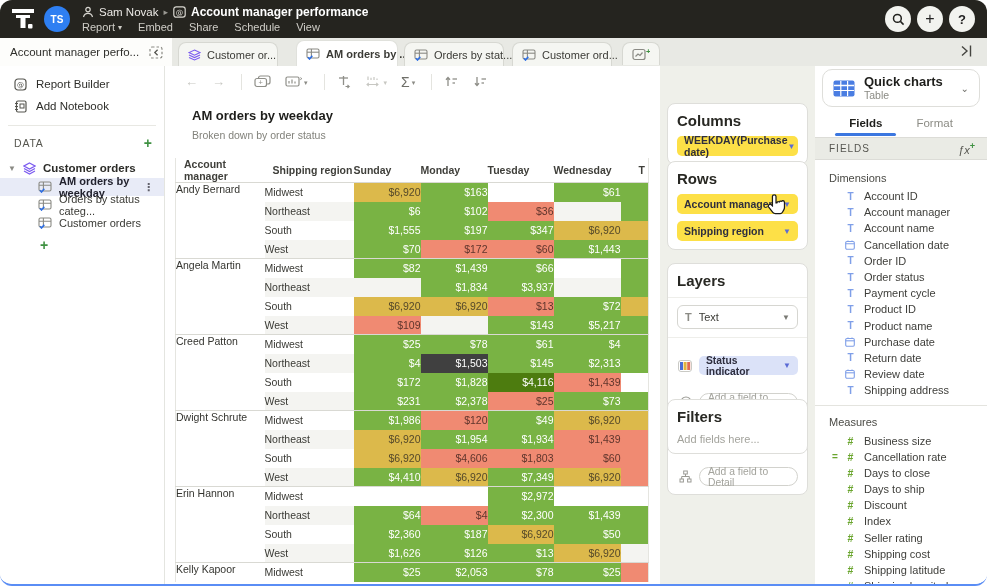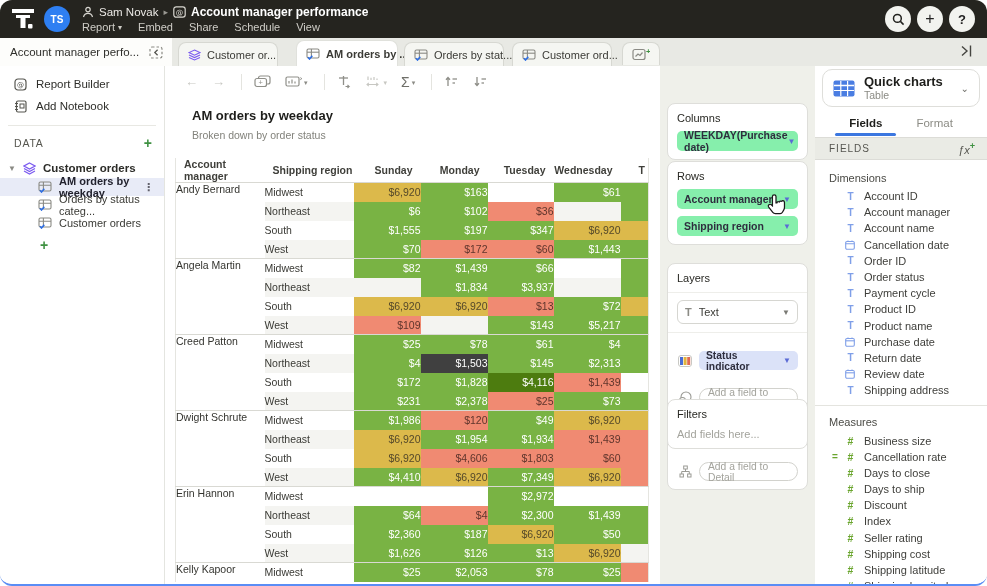--- a/index.html
+++ b/index.html
@@ -64,38 +64,38 @@
   .mini-caret{font-size:7px;color:#8b8b85;position:relative;top:1px;}
   #viz-title{position:absolute;left:27px;top:42px;font-size:13px;font-weight:bold;color:#1e1e1b;}
   #viz-subtitle{position:absolute;left:27px;top:63px;font-size:10.5px;color:#82827b;}
   #colgroup-label{position:absolute;left:188px;top:76px;width:296px;text-align:center;font-size:10.5px;font-weight:600;color:#45453f;}
 
   
   #pivot-wrap{position:absolute;left:10px;top:92px;width:483px;height:428px;overflow:hidden;}
   table#pivot{border-collapse:collapse;table-layout:fixed;width:473px;border-left:1px solid #e5e5e0;border-right:1px solid #e5e5e0;}
   #pivot th{height:24px;font-size:10.5px;font-weight:600;color:#3f3f3a;border-bottom:1px solid #d9d9d3;padding:0;}
   #pivot th.lh{text-align:left;padding-left:8px;}
-  #pivot th.dh{text-align:right;padding-right:8px;}
+  #pivot th.dh{text-align:left;padding-right:8px;}
   #pivot th.dh-last{text-align:right;padding-right:3px;}
   #pivot td{height:19px;font-size:10.5px;padding:0;}
   td.mgr{background:#fff;vertical-align:top;padding:2px 0 0 8px;color:#34342f;font-size:11px;border-right:1px solid #ececе7;}
   td.rgn{padding-left:8px;color:#3a3a35;font-size:11px;border-right:1px solid #ececе7;}
   tr.sa td.rgn, tr.sa td.v{background:#ffffff;}
   tr.sb td.rgn, tr.sb td.v{background:#f4f4f1;}
   td.v{text-align:right;padding-right:8px;}
   tr.grp-first td{border-top:1px solid #d9d9d3;}
   #vscroll{position:absolute;left:649px;top:94px;width:5px;height:300px;background:#c8c8c3;border-radius:3px;}
 
   
   #config{position:absolute;left:660px;top:66px;width:155px;height:520px;background:#eff0ea;}
   .cfg-card{position:absolute;left:7px;width:141px;background:#fff;border:1px solid #dededa;border-radius:8px;padding:8px 9px;}
-  .cfg-title{font-size:11px;font-weight:normal;color:#282823;}
+  .cfg-title{font-size:15px;font-weight:bold;color:#282823;}
   .pill{height:20px;border-radius:5px;display:flex;align-items:center;justify-content:space-between;
         padding:0 7px;font-size:10.5px;font-weight:600;color:#2e2e3e;margin-top:7px;}
-  .pill.blue{background:#86efac;}
+  .pill.blue{background:#fde047;}
   .pill.blue .pill-caret{color:#5b6bd5;}
   .pill-caret{font-size:8px;}
   .layer-select{height:24px;border:1px solid #d6d6d1;border-radius:6px;display:flex;align-items:center;
        padding:0 7px;font-size:11px;color:#3b3b36;gap:7px;margin-top:7px;justify-content:flex-start;}
   .layer-select .sel-caret{margin-left:auto;color:#7a7a74;font-size:8px;}
   .cfg-hr{border-top:1px solid #eeeeea;margin:8px -9px 0 -9px;}
   .slot-row{display:flex;align-items:center;gap:6px;margin-top:18px;}
   .slot-icon{width:16px;display:flex;justify-content:center;color:#8b8b85;flex:0 0 16px;}
   .slot-field{flex:1;}
   .slot-pill{height:19px;border-radius:5px;display:flex;align-items:center;justify-content:space-between;

